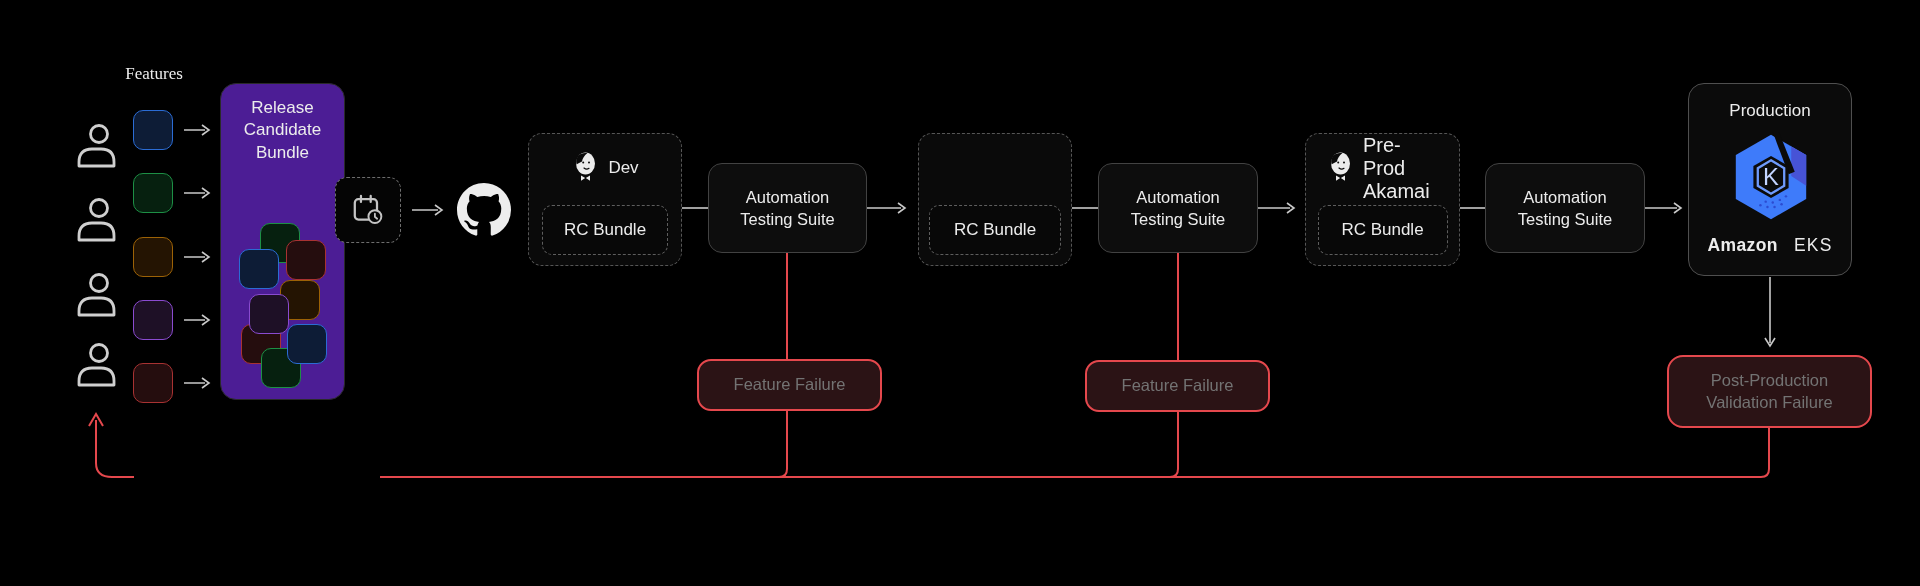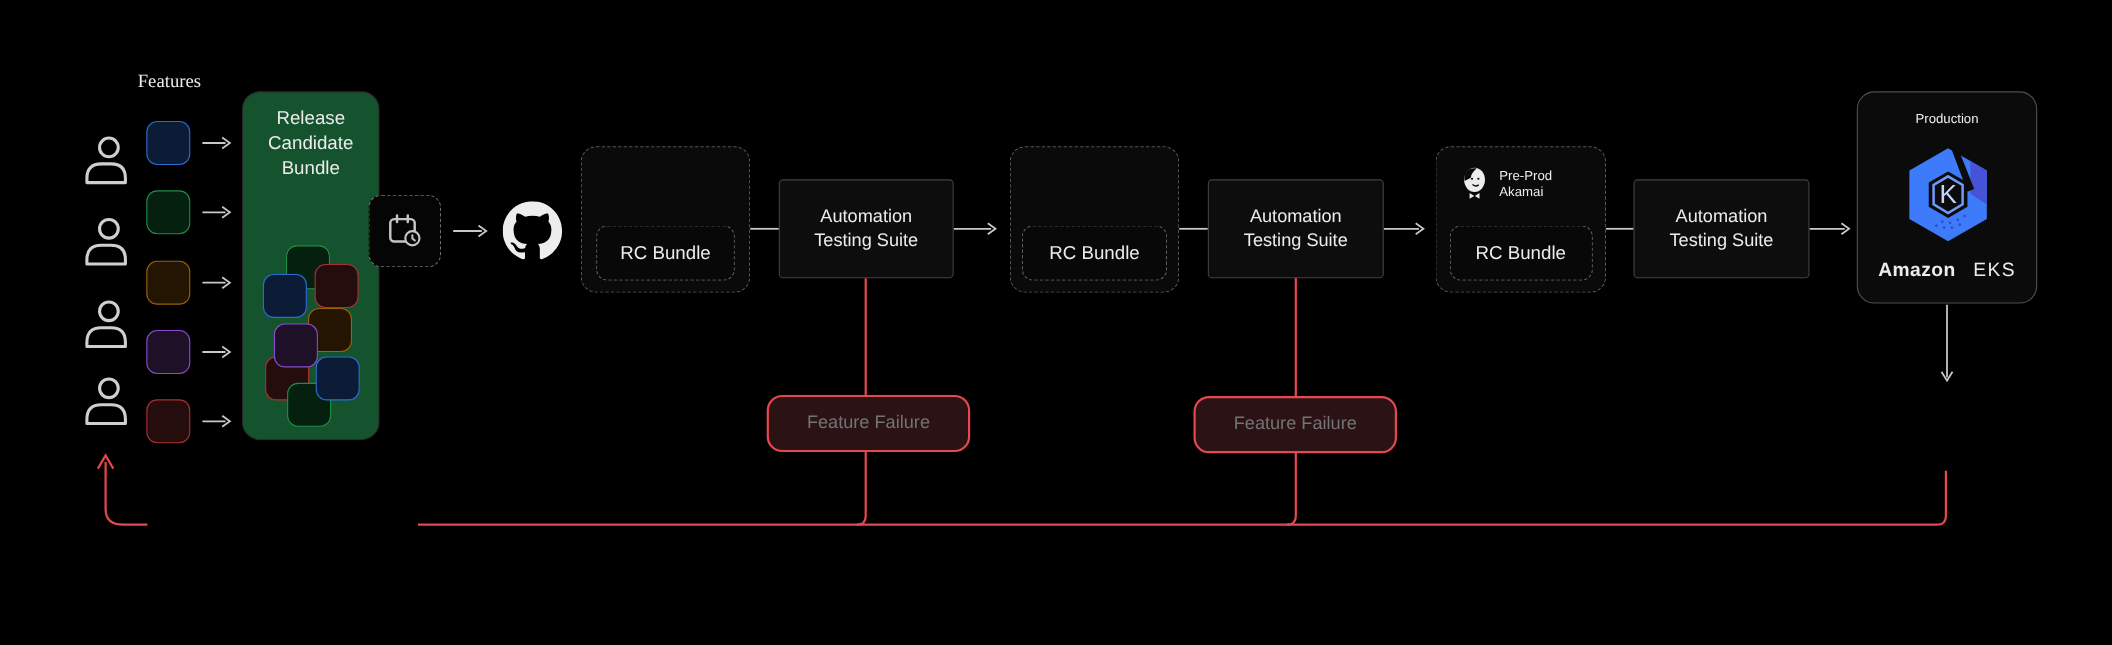--- a/index.html
+++ b/index.html
@@ -5,42 +5,42 @@
   html,body{margin:0;padding:0;background:#000;}
   .canvas{position:relative;width:1920px;height:586px;background:#000;overflow:hidden;
           font-family:"Liberation Sans",sans-serif;color:#ececec;}
   .wires{position:absolute;left:0;top:0;z-index:1;}
   .wire-gray{stroke:#c9c9c9;stroke-width:1.6;fill:none;}
   .wire-red{stroke:#e5484d;stroke-width:2;fill:none;}
   .abs{position:absolute;box-sizing:border-box;}
   .features-label{left:112px;top:64px;width:84px;text-align:center;font-size:17px;z-index:2;font-family:Liberation Serif, serif;}
   .person{left:74px;z-index:2;}
   .fsq{left:133px;width:40px;height:40px;border:1.6px solid;border-radius:10px;z-index:2;}
-  .rc-box{left:220px;top:83px;width:125px;height:317px;background:#14532d;border:1px solid #2a2a2a;
+  .rc-box{left:220px;top:83px;width:125px;height:317px;background:#4c1d95;border:1px solid #2a2a2a;
           border-radius:16px;z-index:2;text-decoration:underline;}
   .rc-title{position:absolute;top:13px;left:0;width:100%;text-align:center;font-size:17px;line-height:1.32;}
   .csq{position:absolute;width:38px;height:38px;border:1.6px solid;border-radius:10px;}
   .dashed-cal{left:335px;top:177px;width:66px;height:66px;background:#050505;border:1.6px dashed #6e6e6e;
               border-radius:12px;z-index:3;display:flex;align-items:center;justify-content:center;}
   .github{left:457px;top:183px;width:54px;height:54px;z-index:2;}
   .stage-box{width:154px;height:133px;background:#0a0a0a;border:1.6px dashed #565656;border-radius:14px;z-index:2;}
   .stage-head{position:absolute;top:11px;left:0;width:100%;height:46px;display:flex;align-items:center;
               justify-content:center;gap:9px;}
   .stage-label{font-size:17px;}
-  .stage-label.two-line{width:76px;font-size:12px;line-height:1.15;}
+  .stage-label.two-line{width:76px;font-size:20px;line-height:1.15;}
   .sub-bundle{position:absolute;top:71px;left:50%;transform:translateX(-50%);width:124px;height:48px;
               background:#080808;border:1.6px dashed #5e5e5e;border-radius:10px;display:flex;
               align-items:center;justify-content:center;font-size:17px;}
-  .ats-box{width:160px;height:90px;background:#0d0d0d;border:1.5px solid #424242;border-radius:4px;
+  .ats-box{width:160px;height:90px;background:#0d0d0d;border:1.5px solid #424242;border-radius:14px;
            display:flex;align-items:center;justify-content:center;text-align:center;font-size:16.5px;
            line-height:1.35;z-index:2;}
   .ats-label{width:130px;}
   .prod-box{left:1688px;top:83px;width:164px;height:193px;background:#0b0b0b;border:1.5px solid #4f4f4f;
             border-radius:16px;z-index:2;}
-  .prod-title{position:absolute;top:17px;width:100%;text-align:center;font-size:12px;}
+  .prod-title{position:absolute;top:17px;width:100%;text-align:center;font-size:17px;}
   .eks-logo{position:absolute;left:38px;top:46px;}
   .eks-wordmark{position:absolute;top:151px;width:100%;display:flex;justify-content:center;gap:16px;
                 font-size:17.5px;letter-spacing:.4px;}
   .eks-brand{font-weight:700;}
   .eks-product{font-weight:400;letter-spacing:1.2px;}
   .redbox{background:#2b1315;border:2px solid #e5484d;border-radius:14px;display:flex;align-items:center;
           justify-content:center;text-align:center;font-size:16.5px;line-height:1.3;color:#737373;z-index:2;}
   .ff1{left:697px;top:359px;width:185px;height:52px;}
   .ff2{left:1085px;top:360px;width:185px;height:52px;}
   .ppf{left:1667px;top:355px;width:205px;height:73px;border-radius:16px;}
@@ -121,20 +121,31 @@
       <circle cx="16.6" cy="16.4" r="4.3" fill="#050505" stroke="#c4c4c4" stroke-width="1.3"></circle>
       <path d="M16.6 14.5 V16.5 L18.1 17.8" stroke="#c4c4c4" stroke-width="1.2" fill="none" stroke-linecap="round"></path>
     </svg>
   </div>
 
   <svg class="abs github" viewBox="0 0 16 16">
     <path fill="#ededed" d="M8 0C3.58 0 0 3.58 0 8c0 3.54 2.29 6.53 5.47 7.59.4.07.55-.17.55-.38 0-.19-.01-.82-.01-1.49-2.01.37-2.53-.49-2.69-.94-.09-.23-.48-.94-.82-1.13-.28-.15-.68-.52-.01-.53.63-.01 1.08.58 1.23.82.72 1.21 1.87.87 2.33.66.07-.52.28-.87.51-1.07-1.78-.2-3.64-.89-3.64-3.95 0-.87.31-1.59.82-2.15-.08-.2-.36-1.02.08-2.12 0 0 .67-.21 2.2.82.64-.18 1.32-.27 2-.27s1.36.09 2 .27c1.53-1.04 2.2-.82 2.2-.82.44 1.1.16 1.92.08 2.12.51.56.82 1.27.82 2.15 0 3.07-1.87 3.75-3.65 3.95.29.25.54.73.54 1.48 0 1.07-.01 1.93-.01 2.2 0 .21.15.46.55.38A8.012 8.012 0 0 0 16 8c0-4.42-3.58-8-8-8z"></path>
   </svg>
 
   <div class="abs stage-box" style="left:528px;top:133px">
+    <div class="stage-head">
+      <svg width="28" height="37" viewBox="0 0 28 36">
+        <ellipse cx="14.5" cy="13" rx="9.5" ry="11" fill="#ececec"></ellipse>
+        <path d="M5.5 14 C4 5 10 1.5 16.5 2.6 C13 5.5 11.5 8 11 11 C9 12.2 7 13 5.5 14 Z" fill="#0a0a0a"></path>
+        <circle cx="12.2" cy="12" r="1" fill="#0a0a0a"></circle>
+        <circle cx="18" cy="12" r="1" fill="#0a0a0a"></circle>
+        <path d="M13 17.5 Q15.5 19.5 18 17.8" stroke="#0a0a0a" stroke-width="1.2" fill="none" stroke-linecap="round"></path>
+        <path d="M10 25 L14.2 27.6 L10 30.2 Z M19 25 L14.8 27.6 L19 30.2 Z" fill="#ececec"></path>
+      </svg>
+      <span class="stage-label">Dev</span>
+    </div>
     <div class="sub-bundle" style="width:124px">
       <span>RC Bundle</span>
     </div>
   </div>
 
   <div class="abs ats-box" style="left:708px;top:163px;width:159px">
     <span class="ats-label">Automation Testing Suite</span>
   </div>
 
   <div class="abs stage-box" style="left:918px;top:133px">
@@ -193,14 +204,17 @@
       <span class="eks-product">EKS</span>
     </div>
   </div>
 
   <div class="abs redbox ff1">
     <span>Feature Failure</span>
   </div>
   <div class="abs redbox ff2">
     <span>Feature Failure</span>
   </div>
+  <div class="abs redbox ppf">
+    <span class="lbl">Post-Production Validation Failure</span>
+  </div>
 
 </div>
 
 </body></html>

